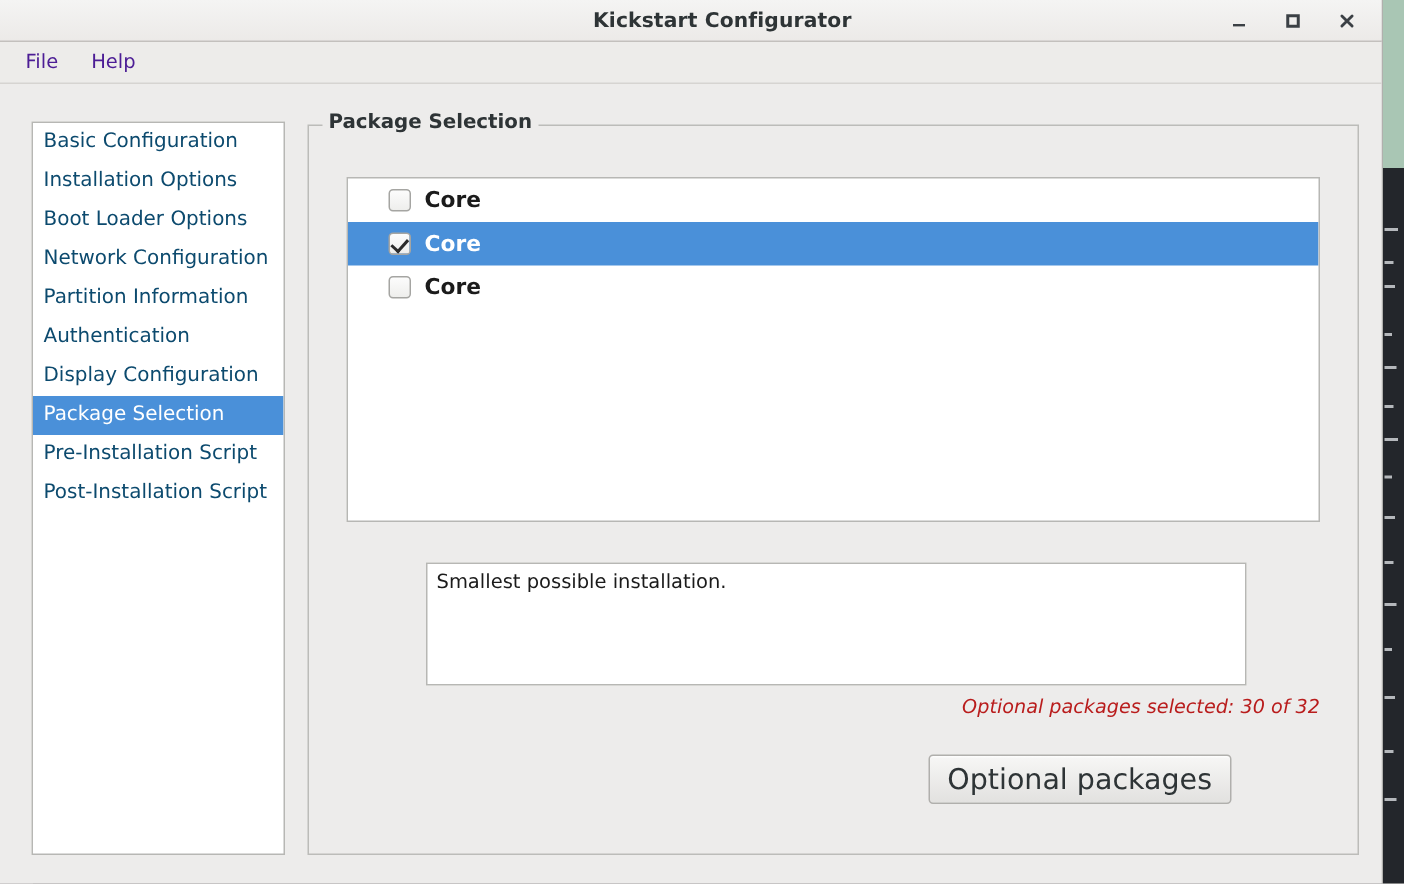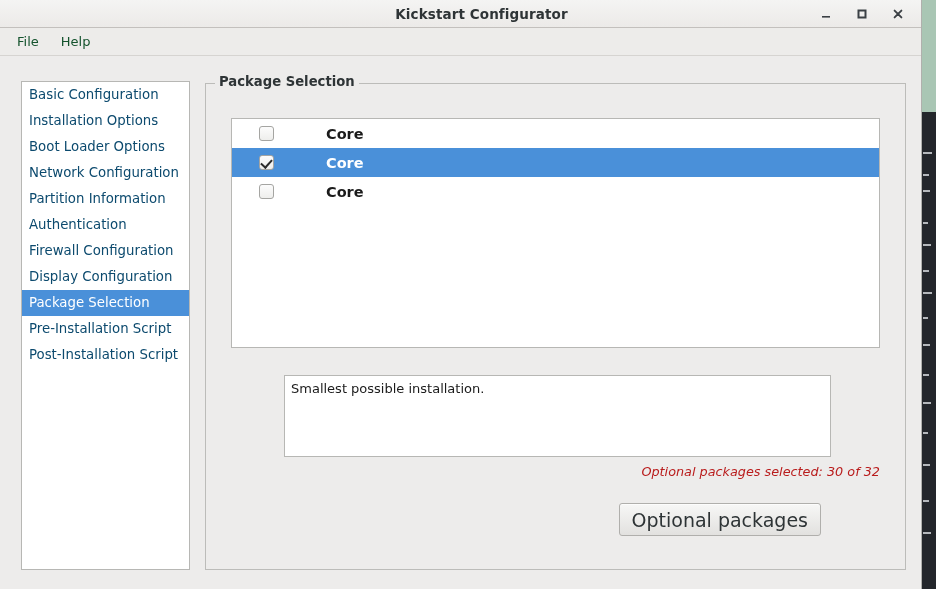--- a/index.html
+++ b/index.html
@@ -86,21 +86,21 @@
   .win-btn svg { display: block; }
 
   
   #menubar {
     height: 28px; flex: none;
     background: #edecea;
     border-bottom: 1px solid #d6d4d1;
     display: flex; align-items: center; padding-left: 8px; gap: 4px;
   }
   .menu-item {
-    padding: 3px 9px; font-size: 13px; color: #14532d; cursor: pointer;
+    padding: 3px 9px; font-size: 13px; color: #4c1d95; cursor: pointer;
     border-radius: 2px;
   }
 
   
   #content {
     flex: 1 1 auto; position: relative; background: #edeceb;
     padding: 0;
   }
 
   
@@ -136,21 +136,21 @@
     background: #ffffff;
     border: 1px solid #b7b7b4;
     overflow: hidden;
   }
   .pkg-row {
     height: 29px; display: flex; align-items: center;
     padding-left: 27px; gap: 9px; cursor: pointer;
   }
   .pkg-row.selected { background: #4a90d9; }
   .pkg-row.selected .pkg-label { color: #ffffff; }
-  .pkg-label { font-size: 14.5px; font-weight: bold; color: #1b1b1b; margin-left: 43px; }
+  .pkg-label { font-size: 14.5px; font-weight: bold; color: #1b1b1b; }
 
   .cbox {
     width: 15px; height: 15px; flex: none;
     border: 1px solid #a5a5a2; border-radius: 3px;
     background: linear-gradient(#fcfcfc, #eeeeec);
     position: relative;
   }
   .cbox.checked::after {
     content: "";
     position: absolute; left: 3px; top: 1px;
@@ -244,21 +244,20 @@
 
   <div id="content">
 
     <div id="sidebar">
       <div class="side-item">Basic Configuration</div>
       <div class="side-item">Installation Options</div>
       <div class="side-item">Boot Loader Options</div>
       <div class="side-item">Network Configuration</div>
       <div class="side-item">Partition Information</div>
       <div class="side-item">Authentication</div>
-      <div class="side-item">Firewall Configuration</div>
       <div class="side-item">Display Configuration</div>
       <div class="side-item selected">Package Selection</div>
       <div class="side-item">Pre-Installation Script</div>
       <div class="side-item">Post-Installation Script</div>
     </div>
 
     <div id="frame">
       <div id="frame-label">Package Selection</div>
 
       <div id="pkg-list">

